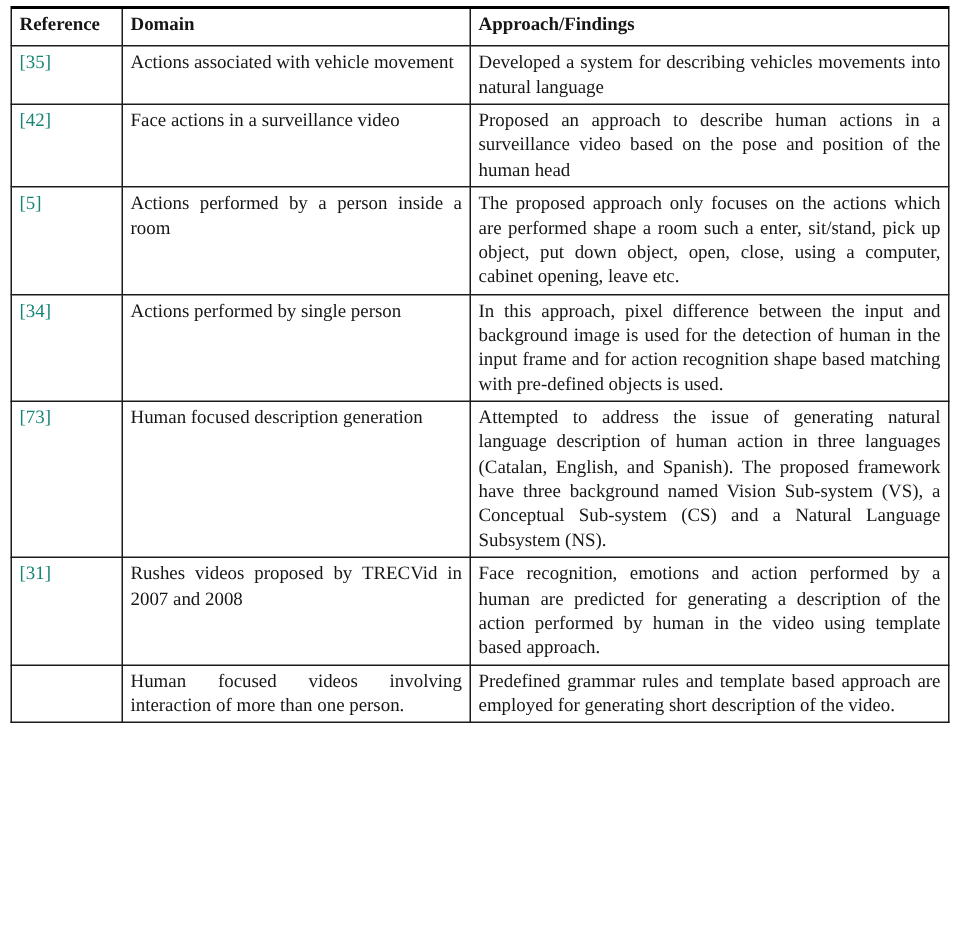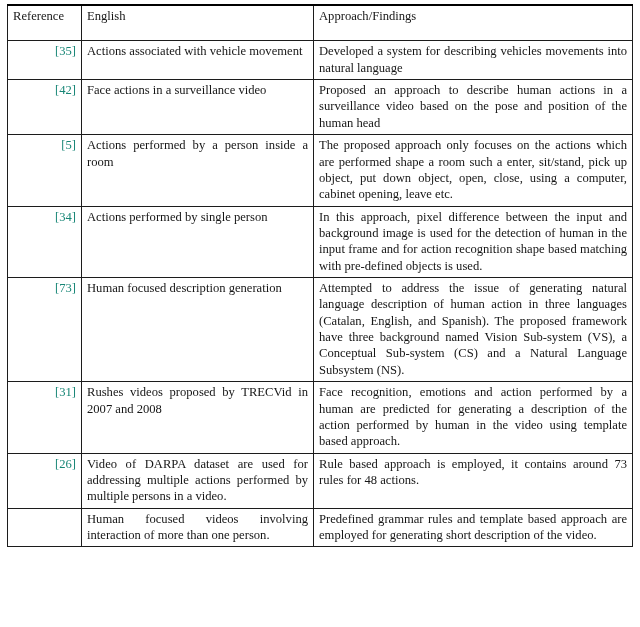--- a/index.html
+++ b/index.html
@@ -26,27 +26,27 @@
   table.survey th,
   table.survey td {
     border: 1px solid #1c1c1c;
     vertical-align: top;
     padding: 2px 5px 3px 5px;
     font-size: 12.6px;
     line-height: 1.3;
     overflow-wrap: break-word;
   }
   table.survey th {
-    font-weight: normal;
+    font-weight: bold;
     text-align: left;
     padding-top: 2px;
-    padding-bottom: 16px;
+    padding-bottom: 6px;
   }
   td.ref-cell {
-    text-align: right;
+    text-align: left;
   }
   .cite {
     color: var(--cite, #168575);
   }
   td.just {
     text-align: justify;
   }
 </style>
 </head>
 <body>
@@ -55,21 +55,21 @@
 
   <table class="survey">
     <colgroup>
       <col style="width:74px">
       <col style="width:232px">
       <col>
     </colgroup>
     <thead>
       <tr>
         <th>Reference</th>
-        <th>English</th>
+        <th>Domain</th>
         <th>Approach/Findings</th>
       </tr>
     </thead>
     <tbody>
       <tr>
         <td class="ref-cell"><span class="cite">[35]</span></td>
         <td class="just">Actions associated with vehicle movement</td>
         <td class="just">Developed a system for describing vehicles movements into natural language</td>
       </tr>
       <tr>
@@ -91,25 +91,20 @@
         <td class="ref-cell"><span class="cite">[73]</span></td>
         <td class="just">Human focused description generation</td>
         <td class="just">Attempted to address the issue of generating natural language description of human action in three languages (Catalan, English, and Spanish). The proposed framework have three background named Vision Sub-system (VS), a Conceptual Sub-system (CS) and a Natural Language Subsystem (NS).</td>
       </tr>
       <tr>
         <td class="ref-cell"><span class="cite">[31]</span></td>
         <td class="just">Rushes videos proposed by TRECVid in 2007 and 2008</td>
         <td class="just">Face recognition, emotions and action performed by a human are predicted for generating a description of the action performed by human in the video using template based approach.</td>
       </tr>
       <tr>
-        <td class="ref-cell"><span class="cite">[26]</span></td>
-        <td class="just">Video of DARPA dataset are used for addressing multiple actions performed by multiple persons in a video.</td>
-        <td class="just">Rule based approach is employed, it contains around 73 rules for 48 actions.</td>
-      </tr>
-      <tr>
         <td class="ref-cell"></td>
         <td class="just">Human focused videos involving interaction of more than one person.</td>
         <td class="just">Predefined grammar rules and template based approach are employed for generating short description of the video.</td>
       </tr>
     </tbody>
   </table>
 
 </div>
 
 </body></html>

